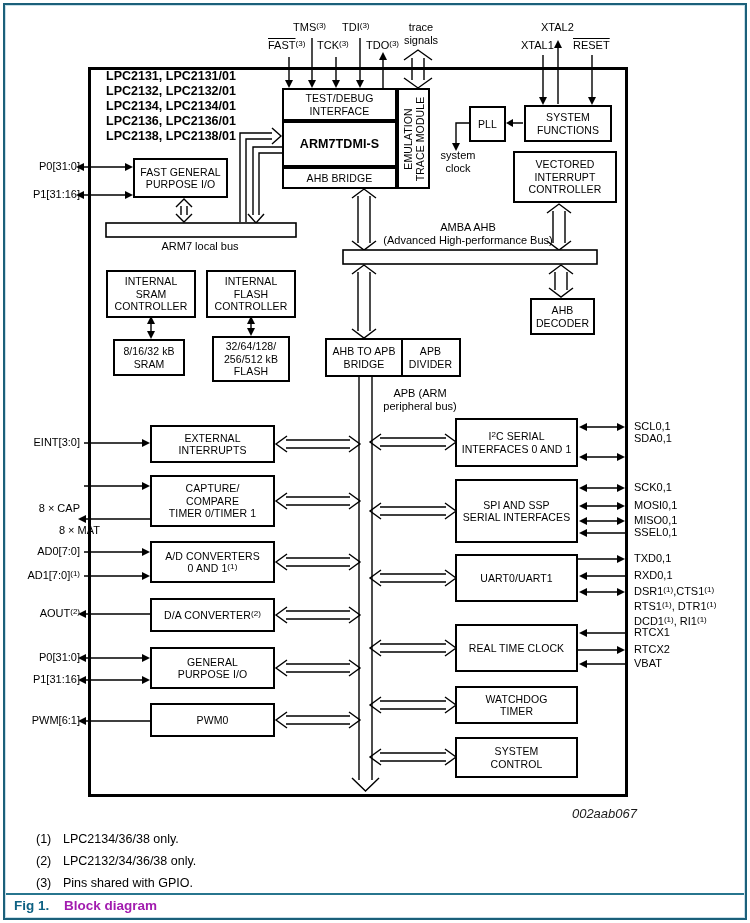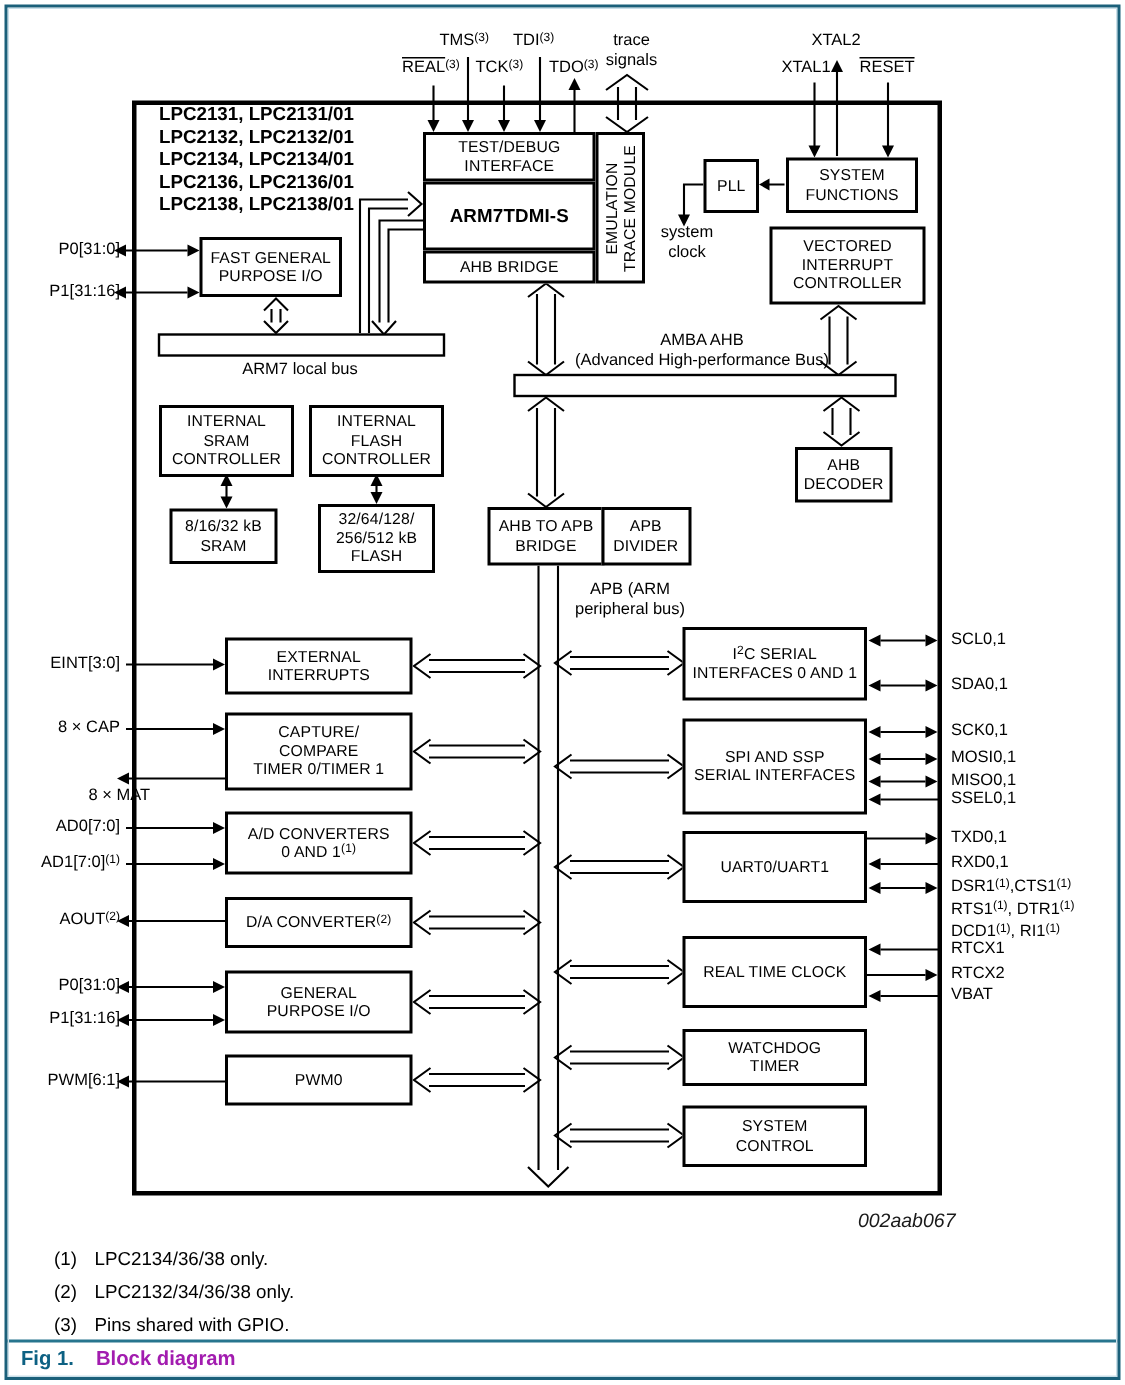--- a/index.html
+++ b/index.html
@@ -137,21 +137,21 @@
         <polygon points="617,588 617,596 625,592"></polygon>
       <polygon points="587,629 587,637 579,633"></polygon>
       <polygon points="617,646 617,654 625,650"></polygon>
       <polygon points="587,660 587,668 579,664"></polygon>
     </g>
   </svg>
 
   <div class="chip"></div>
 
   <div class="lab" style="left:293px;top:21px;"><span>TMS</span><sup>(3)</sup></div>
-  <div class="lab" style="left:268px;top:39px;"><span class="ovl">REAL</span><sup>(3)</sup></div>
+  <div class="lab" style="left:268px;top:39px;"><span class="ovl">FAST</span><sup>(3)</sup></div>
   <div class="lab" style="left:317px;top:39px;"><span>TCK</span><sup>(3)</sup></div>
   <div class="lab" style="left:342px;top:21px;"><span>TDI</span><sup>(3)</sup></div>
   <div class="lab" style="left:366px;top:39px;"><span>TDO</span><sup>(3)</sup></div>
   <div class="lab ctr" style="left:393px;top:21px;width:56px;">
     <div>trace</div>
     <div>signals</div>
   </div>
   <div class="lab" style="left:521px;top:39px;">XTAL1</div>
   <div class="lab" style="left:541px;top:21px;">XTAL2</div>
   <div class="lab ovl" style="left:573px;top:39px;">RESET</div>
@@ -273,31 +273,31 @@
     <div>peripheral bus)</div>
   </div>
   <div class="lab ctr" style="left:432px;top:149px;width:52px;">
     <div>system</div>
     <div>clock</div>
   </div>
 
   <div class="pinL" style="top:160px;">P0[31:0]</div>
   <div class="pinL" style="top:188px;">P1[31:16]</div>
   <div class="pinL" style="top:436px;">EINT[3:0]</div>
-  <div class="pinL" style="top:479px;">8 × CAP</div>
+  <div class="pinL" style="top:502px;">8 × CAP</div>
   <div class="pinL" style="top:524px;margin-left:20px;">8 × MAT</div>
   <div class="pinL" style="top:545px;">AD0[7:0]</div>
   <div class="pinL" style="top:569px;"><span>AD1[7:0]</span><sup>(1)</sup></div>
   <div class="pinL" style="top:607px;"><span>AOUT</span><sup>(2)</sup></div>
   <div class="pinL" style="top:651px;">P0[31:0]</div>
   <div class="pinL" style="top:673px;">P1[31:16]</div>
   <div class="pinL" style="top:714px;">PWM[6:1]</div>
 
   <div class="pinR" style="top:420px;">SCL0,1</div>
-  <div class="pinR" style="top:450px;">SDA0,1</div>
+  <div class="pinR" style="top:432px;">SDA0,1</div>
   <div class="pinR" style="top:481px;">SCK0,1</div>
   <div class="pinR" style="top:499px;">MOSI0,1</div>
   <div class="pinR" style="top:514px;">MISO0,1</div>
   <div class="pinR" style="top:526px;">SSEL0,1</div>
   <div class="pinR" style="top:552px;">TXD0,1</div>
   <div class="pinR" style="top:569px;">RXD0,1</div>
   <div class="pinR" style="top:585px;"><span>DSR1</span><sup>(1)</sup><span>,CTS1</span><sup>(1)</sup></div>
   <div class="pinR" style="top:600px;"><span>RTS1</span><sup>(1)</sup><span>, DTR1</span><sup>(1)</sup></div>
   <div class="pinR" style="top:615px;"><span>DCD1</span><sup>(1)</sup><span>, RI1</span><sup>(1)</sup></div>
   <div class="pinR" style="top:626px;">RTCX1</div>

